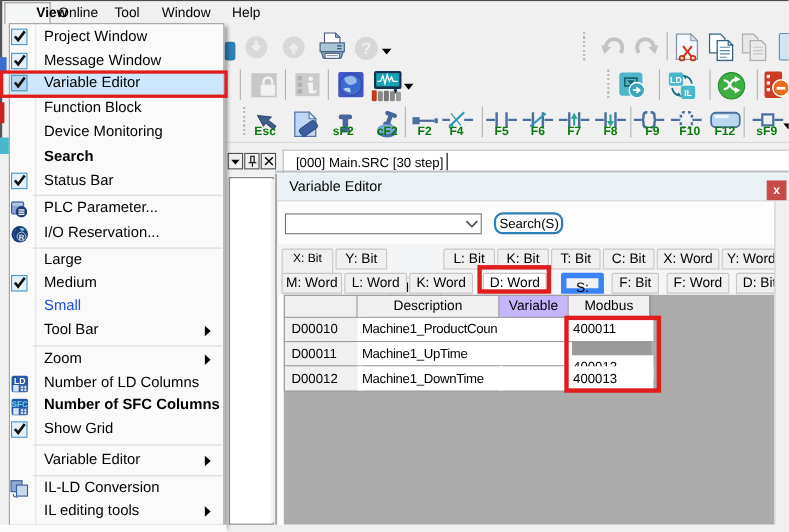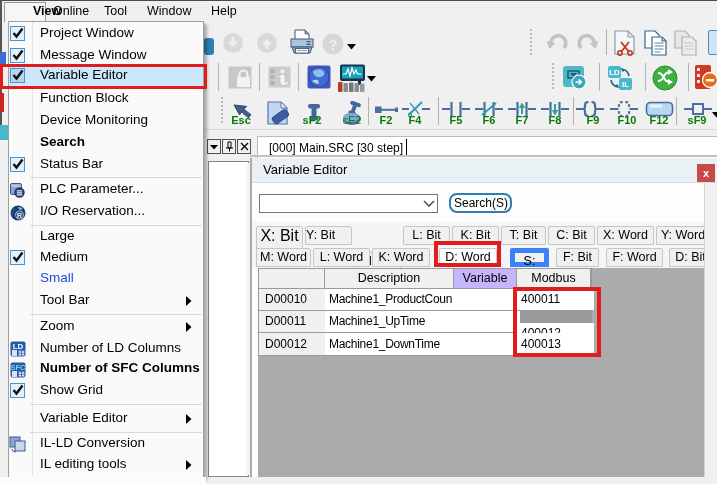--- a/index.html
+++ b/index.html
@@ -261,21 +261,21 @@
 </svg>
 <div class="abs" style="left:676px;top:97px;width:1px;height:28px;background:#b3b3b3;"></div>
 <svg class="abs" style="left:684px;top:101px" width="28" height="16">
 <g stroke="#4a6f9e" stroke-width="2.2" fill="none">
 <path d="M0 8 h8 M20 8 h28"></path>
 <rect x="9" y="3" width="10" height="10" stroke-width="2"></rect>
 </g>
     </svg>
 <div class="txt" style="left:241px;top:114px;transform:translateX(-50%);font-size:11px;color:#0a7a0a;font-weight:bold;">Esc</div>
 <div class="txt" style="left:312px;top:114px;transform:translateX(-50%);font-size:11px;color:#0a7a0a;font-weight:bold;">sF2</div>
-<div class="txt" style="left:352px;top:114px;transform:translateX(-50%);font-size:11px;color:#0a7a0a;font-weight:normal;">cF2</div>
+<div class="txt" style="left:352px;top:114px;transform:translateX(-50%);font-size:11px;color:#0a7a0a;font-weight:bold;">cF2</div>
 <div class="txt" style="left:386px;top:114px;transform:translateX(-50%);font-size:11px;color:#0a7a0a;font-weight:bold;">F2</div>
 <div class="txt" style="left:415px;top:114px;transform:translateX(-50%);font-size:11px;color:#0a7a0a;font-weight:bold;">F4</div>
 <div class="txt" style="left:456px;top:114px;transform:translateX(-50%);font-size:11px;color:#0a7a0a;font-weight:bold;">F5</div>
 <div class="txt" style="left:489px;top:114px;transform:translateX(-50%);font-size:11px;color:#0a7a0a;font-weight:bold;">F6</div>
 <div class="txt" style="left:522px;top:114px;transform:translateX(-50%);font-size:11px;color:#0a7a0a;font-weight:bold;">F7</div>
 <div class="txt" style="left:555px;top:114px;transform:translateX(-50%);font-size:11px;color:#0a7a0a;font-weight:bold;">F8</div>
 <div class="txt" style="left:593px;top:114px;transform:translateX(-50%);font-size:11px;color:#0a7a0a;font-weight:bold;">F9</div>
 <div class="txt" style="left:627px;top:114px;transform:translateX(-50%);font-size:11px;color:#0a7a0a;font-weight:bold;">F10</div>
 <div class="txt" style="left:659px;top:114px;transform:translateX(-50%);font-size:11px;color:#0a7a0a;font-weight:bold;">F12</div>
 <div class="txt" style="left:697px;top:114px;transform:translateX(-50%);font-size:11px;color:#0a7a0a;font-weight:bold;">sF9</div>
@@ -311,22 +311,22 @@
 <div class="txt" style="left:263px;top:162px;font-size:13px;color:#000;font-weight:normal;">Variable Editor</div>
 <div class="abs" style="left:697px;top:164px;width:18px;height:18px;background:#c84a48;"></div>
 <div class="txt" style="left:706px;top:167px;transform:translateX(-50%);font-size:11px;color:#fff;font-weight:bold;">x</div>
 <div class="abs" style="left:259px;top:194px;width:179px;height:19px;background:#fff;border:1px solid #767676;box-sizing:border-box;"></div>
 <svg class="abs" style="left:423px;top:200px" width="12" height="8">
       <path d="M1 1 L6 6 L11 1" stroke="#555" stroke-width="1.6" fill="none"></path>
     </svg>
 <div class="abs" style="left:449px;top:193px;width:63px;height:20px;background:#fcfdfd;border:2px solid #2e7fb5;border-radius:8px;box-sizing:border-box;"></div>
 <div class="txt" style="left:481px;top:196px;transform:translateX(-50%);font-size:12px;color:#000;font-weight:normal;">Search(S)</div>
 <div class="abs" style="left:252px;top:222px;width:465px;height:46px;background:#f4f5f6;"></div>
-<div class="abs" style="left:256px;top:226px;width:47px;height:35px;background:#f0f0f0;border:1px solid #c6c6c6;border-radius:2px 2px 0 0;box-sizing:border-box;font-size:16px;text-align:center;line-height:17px;">X: Bit</div>
-<div class="abs" style="left:305px;top:226px;width:47px;height:19px;background:#f0f0f0;border:1px solid #c6c6c6;border-radius:2px 2px 0 0;box-sizing:border-box;font-size:12.5px;line-height:17px;">Y: Bit</div>
+<div class="abs" style="left:256px;top:226px;width:47px;height:35px;background:#f0f0f0;border:1px solid #c6c6c6;border-radius:2px 2px 0 0;box-sizing:border-box;font-size:11px;text-align:center;line-height:17px;">X: Bit</div>
+<div class="abs" style="left:305px;top:226px;width:47px;height:19px;background:#f0f0f0;border:1px solid #c6c6c6;border-radius:2px 2px 0 0;box-sizing:border-box;font-size:12.5px;text-align:center;line-height:17px;">Y: Bit</div>
 <div class="abs" style="left:354px;top:226px;width:47px;height:19px;background:#f0f0f0;border:1px solid #c6c6c6;border-radius:2px 2px 0 0;box-sizing:border-box;font-size:12.5px;text-align:center;line-height:17px;margin-top:26px;">M: Bit</div>
 <div class="abs" style="left:403px;top:226px;width:47px;height:19px;background:#f0f0f0;border:1px solid #c6c6c6;border-radius:2px 2px 0 0;box-sizing:border-box;font-size:12.5px;text-align:center;line-height:17px;">L: Bit</div>
 <div class="abs" style="left:452px;top:226px;width:47px;height:19px;background:#f0f0f0;border:1px solid #c6c6c6;border-radius:2px 2px 0 0;box-sizing:border-box;font-size:12.5px;text-align:center;line-height:17px;">K: Bit</div>
 <div class="abs" style="left:501px;top:226px;width:45px;height:19px;background:#f0f0f0;border:1px solid #c6c6c6;border-radius:2px 2px 0 0;box-sizing:border-box;font-size:12.5px;text-align:center;line-height:17px;">T: Bit</div>
 <div class="abs" style="left:548px;top:226px;width:47px;height:19px;background:#f0f0f0;border:1px solid #c6c6c6;border-radius:2px 2px 0 0;box-sizing:border-box;font-size:12.5px;text-align:center;line-height:17px;">C: Bit</div>
 <div class="abs" style="left:597px;top:226px;width:57px;height:19px;background:#f0f0f0;border:1px solid #c6c6c6;border-radius:2px 2px 0 0;box-sizing:border-box;font-size:12.5px;text-align:center;line-height:17px;">X: Word</div>
 <div class="abs" style="left:656px;top:226px;width:54px;height:19px;background:#f0f0f0;border:1px solid #c6c6c6;border-radius:2px 2px 0 0;box-sizing:border-box;font-size:12.5px;text-align:center;line-height:17px;">Y: Word</div>
 <div class="abs" style="left:256px;top:248px;width:55px;height:19px;background:#f0f0f0;border:1px solid #c6c6c6;border-radius:2px 2px 0 0;box-sizing:border-box;font-size:12.5px;text-align:center;line-height:17px;">M: Word</div>
 <div class="abs" style="left:313px;top:248px;width:57px;height:19px;background:#f0f0f0;border:1px solid #c6c6c6;border-radius:2px 2px 0 0;box-sizing:border-box;font-size:12.5px;text-align:center;line-height:17px;">L: Word</div>
 <div class="abs" style="left:372px;top:248px;width:58px;height:19px;background:#f0f0f0;border:1px solid #c6c6c6;border-radius:2px 2px 0 0;box-sizing:border-box;font-size:12.5px;text-align:center;line-height:17px;">K: Word</div>

